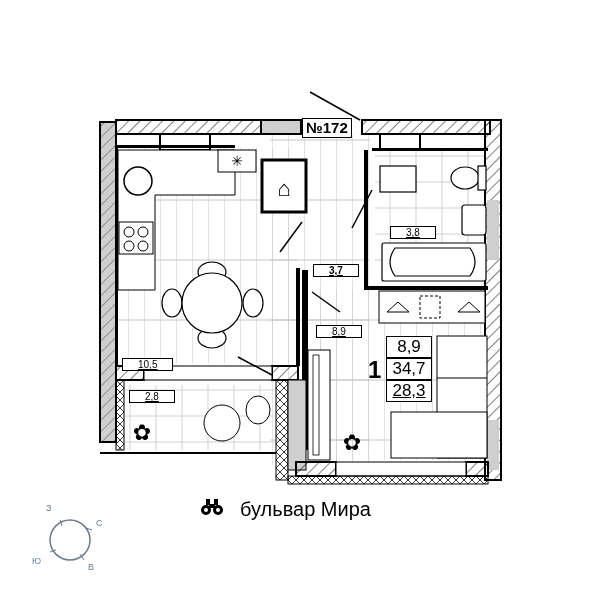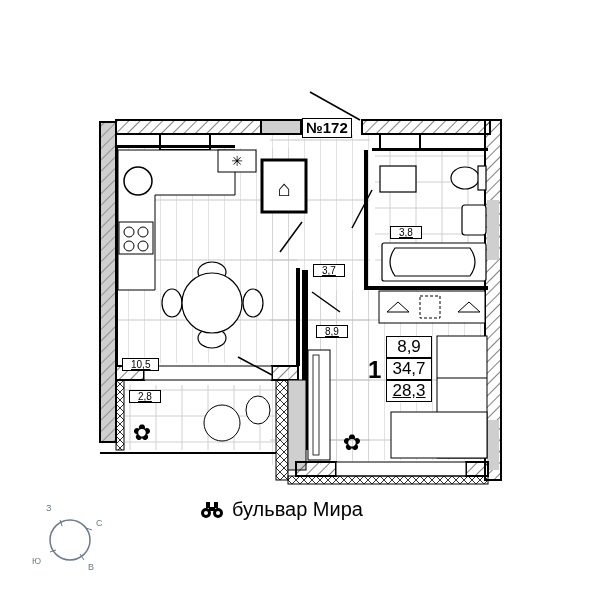--- a/index.html
+++ b/index.html
@@ -1,25 +1,25 @@
 <!DOCTYPE html>
 <html><head>
 <meta charset="utf-8">
 <style>
   html, body { margin:0; padding:0; background:#ffffff; }
   body { width:600px; height:600px; position:relative; overflow:hidden; font-family:"Liberation Sans", sans-serif; }
   #plan { position:absolute; left:0; top:0; }
   .lbl { position:absolute; font-family:"Liberation Sans", sans-serif; color:#000; }
-  .area-box { position:absolute; border:1px solid #000; background:#fff; font-size:10px; line-height:11px; padding:0 8px; text-decoration:underline; }
+  .area-box { position:absolute; border:1px solid #000; background:#fff; font-size:10px; line-height:11px; padding:0 15px; text-decoration:underline; }
   .apt-no { position:absolute; left:302px; top:118px; border:1px solid #000; background:#fff; font-size:15px; font-weight:bold; padding:0 3px; line-height:18px;text-align:right; }
   .summary { position:absolute; left:386px; top:336px; width:44px; border:1px solid #000; background:#fff; }
   .summary div { font-size:17px; text-align:center; line-height:20px; border-bottom:2px solid #000; }
   .summary div:last-child { border-bottom:none;text-decoration:underline; }
   .rooms { position:absolute; left:368px; top:356px; font-size:24px; font-weight:bold; }
-  .street { position:absolute; left:200px; top:498px; font-size:20px; display:flex; align-items:center; gap:8px; }
+  .street { position:absolute; left:200px; top:498px; font-size:20px; display:flex; align-items:flex-start; gap:16px; }
   .compass { position:absolute; left:30px; top:500px; width:80px; height:80px; }
   .compass span { position:absolute; font-size:9px; color:#6b7a8c; }
 </style>
 </head>
 <body>
 
 <svg id="plan" width="600" height="600" viewBox="0 0 600 600" xmlns="http://www.w3.org/2000/svg">
   <defs>
     <pattern id="hatch" width="8" height="8" patternUnits="userSpaceOnUse" patternTransform="rotate(45)">
       <line x1="0" y1="0" x2="0" y2="8" stroke="#000" stroke-width="1"></line>
@@ -136,21 +136,21 @@
   <line x1="238" y1="357" x2="272" y2="375" stroke="#000" stroke-width="1.5"></line>
   <line x1="280" y1="252" x2="302" y2="222" stroke="#000" stroke-width="1.5"></line>
   <line x1="352" y1="228" x2="372" y2="190" stroke="#000" stroke-width="1.5"></line>
   <line x1="312" y1="292" x2="340" y2="312" stroke="#000" stroke-width="1.5"></line>
 </svg>
 
 <div class="apt-no">№172</div>
 
 <div class="area-box" style="left:122px;top:358px;">10,5</div>
 <div class="area-box" style="left:129px;top:390px;">2,8</div>
-<div class="area-box" style="left:313px;top:264px;">3,7</div>
+<div class="area-box" style="left:313px;top:264px;font-weight:bold;">3,7</div>
 <div class="area-box" style="left:390px;top:226px;">3,8</div>
 <div class="area-box" style="left:316px;top:325px;">8,9</div>
 
 <div class="rooms lbl">1</div>
 <div class="summary">
   <div>8,9</div>
   <div>34,7</div>
   <div>28,3</div>
 </div>
 

